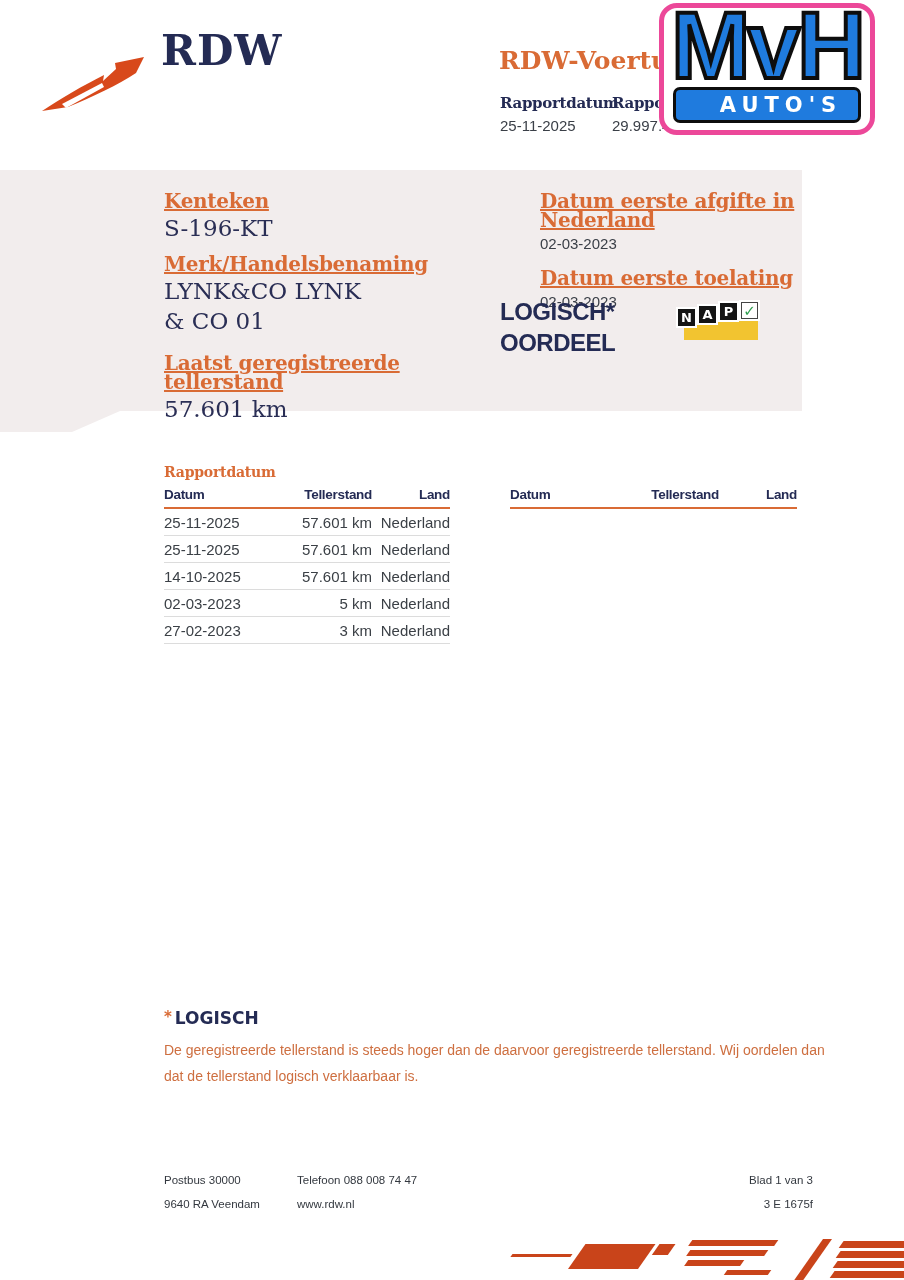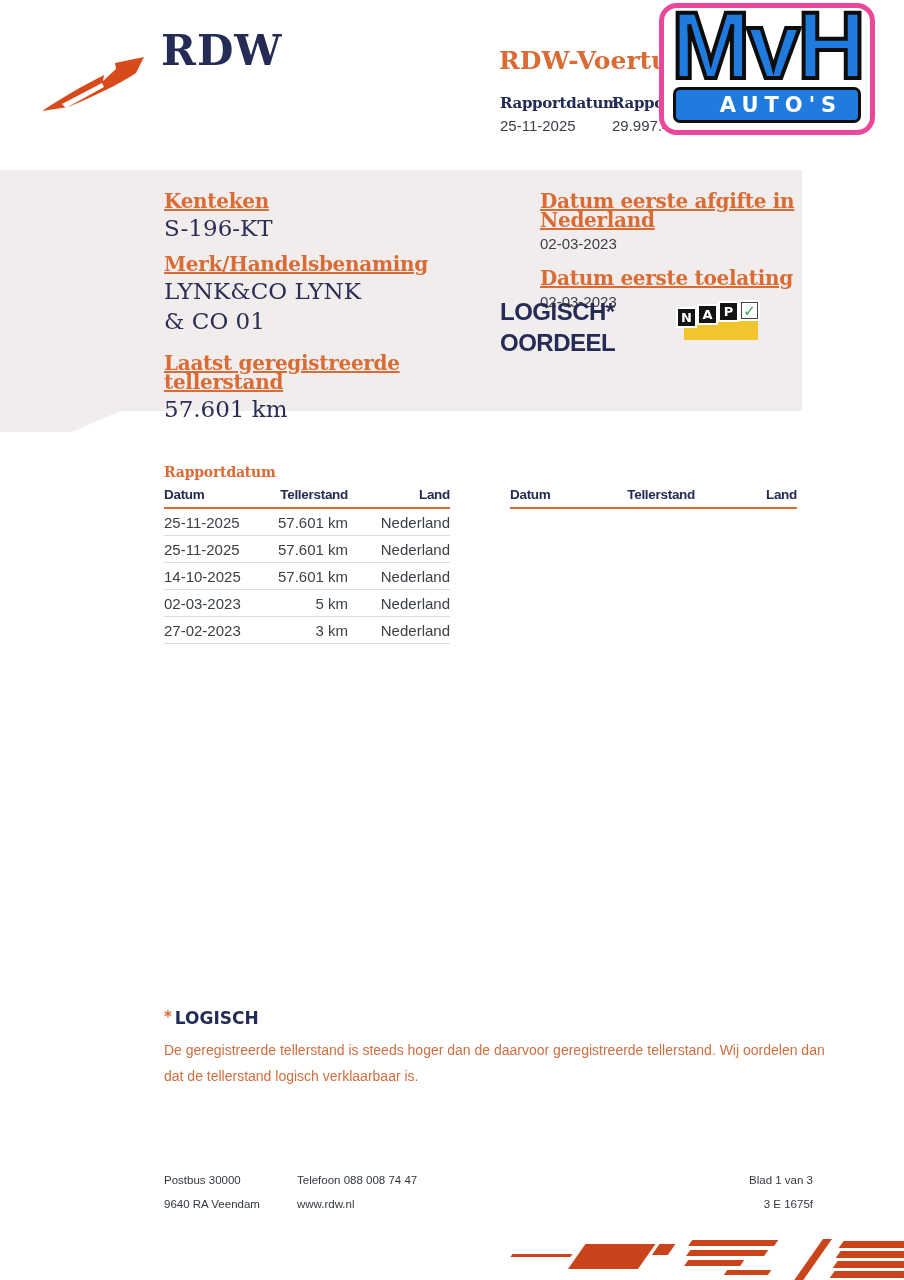--- a/index.html
+++ b/index.html
@@ -63,21 +63,21 @@
   .meters{position:absolute;left:164px;top:464px;width:633px;}
   .m-title{font-family:"DejaVu Serif",serif;font-weight:bold;font-size:14px;letter-spacing:-0.2px;
            color:var(--accent_orange,#D96B35);margin-bottom:7px;}
   .tables{display:flex;gap:60px;}
   .mtable{width:286px;} .mtable.t2{width:287px;}
   .thead{display:flex;font-family:"Liberation Sans",sans-serif;font-weight:bold;font-size:13.5px;
          letter-spacing:-0.3px;color:var(--navy,#242B54);
          border-bottom:2px solid var(--accent_orange,#D96B35);padding-bottom:5px;}
   .trow{display:flex;padding:5px 0 4px;border-bottom:1px solid #DCDCDC;font-size:15px;
         color:#3B4046;}
-  .cc1{width:96px;text-align:left;} .cc2{flex:1;text-align:right;} .cc3{width:102px;text-align:right;}
+  .cc1{width:96px;text-align:left;} .cc2{flex:1;text-align:right;} .cc3{width:78px;text-align:right;}
 
   
   .explain{position:absolute;left:164px;top:1008px;width:690px;}
   .ex-head{font-family:"DejaVu Sans",sans-serif;font-weight:bold;font-size:17px;color:var(--navy,#242B54);}
   .ex-head .ast{color:var(--accent_orange,#D96B35);font-size:15px;vertical-align:2px;margin-right:3px;}
   .ex-body{margin-top:9px;width:680px;font-size:14px;line-height:26px;color:#CE6F40;}
 
   
   .footer{position:absolute;left:0;top:1168px;width:100%;font-size:11.5px;color:#33383F;}
   .f-block{position:absolute;top:0;}

